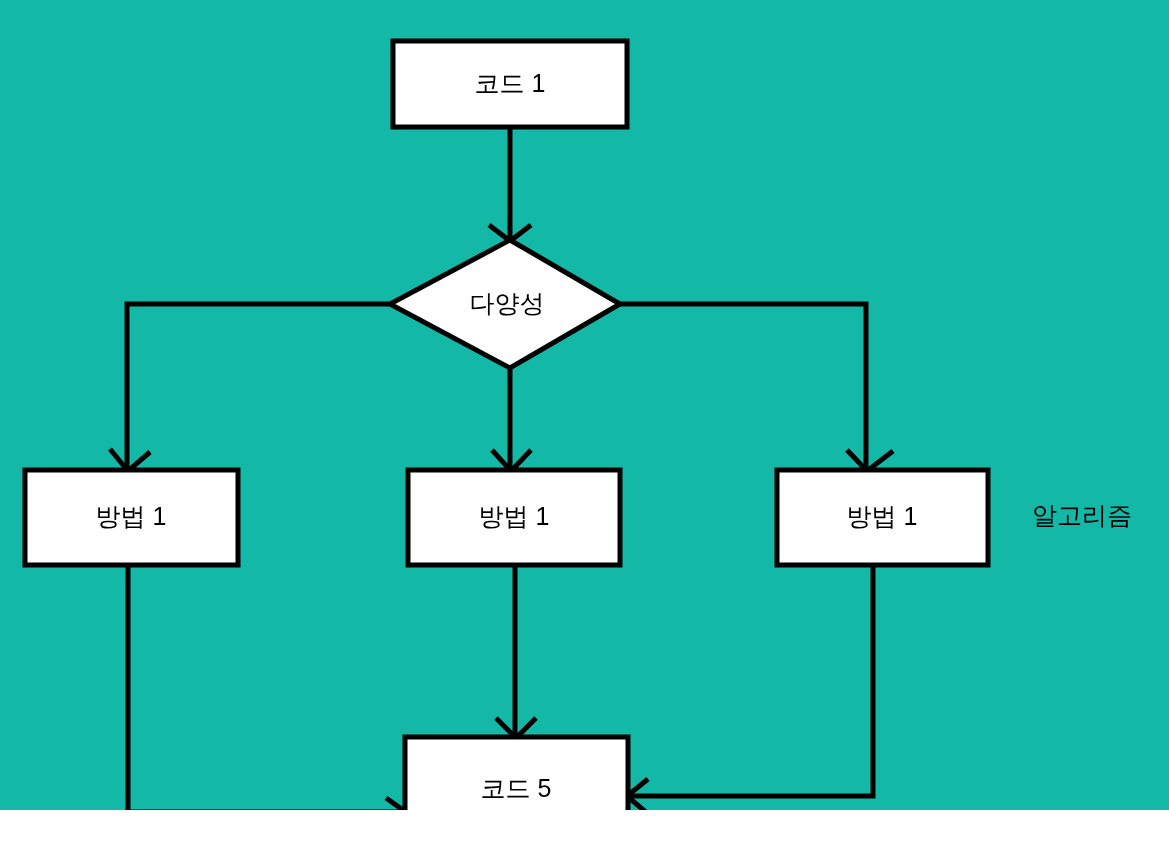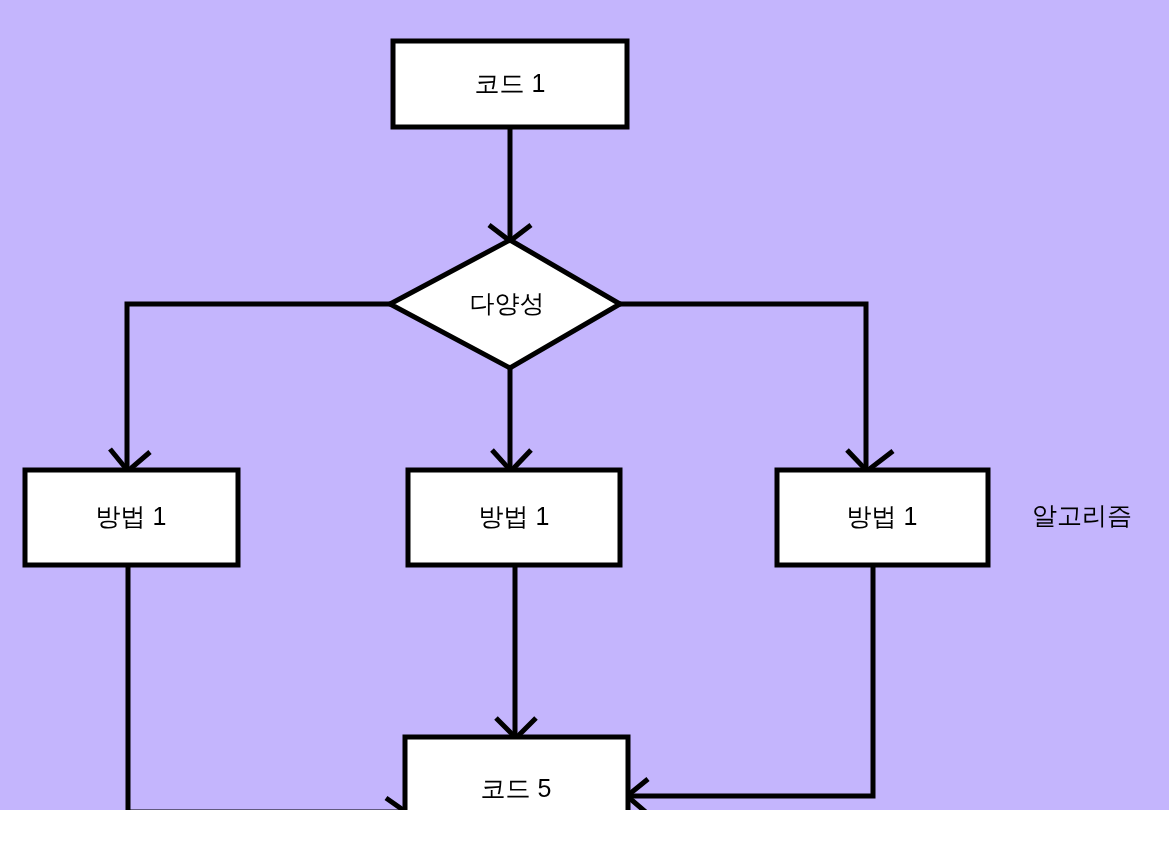--- a/index.html
+++ b/index.html
@@ -8,21 +8,21 @@
     padding: 0;
     background: #ffffff;
   }
   body {
     font-family: "Liberation Sans", "DejaVu Sans", sans-serif;
   }
   #canvas {
     position: relative;
     width: 1169px;
     height: 810px;
-    background: #c4b5fd;
+    background: #14b8a6;
     overflow: hidden;
   }
   #flow-svg {
     position: absolute;
     top: 0;
     left: 0;
     width: 1169px;
     height: 858px;
     display: block;
   }

